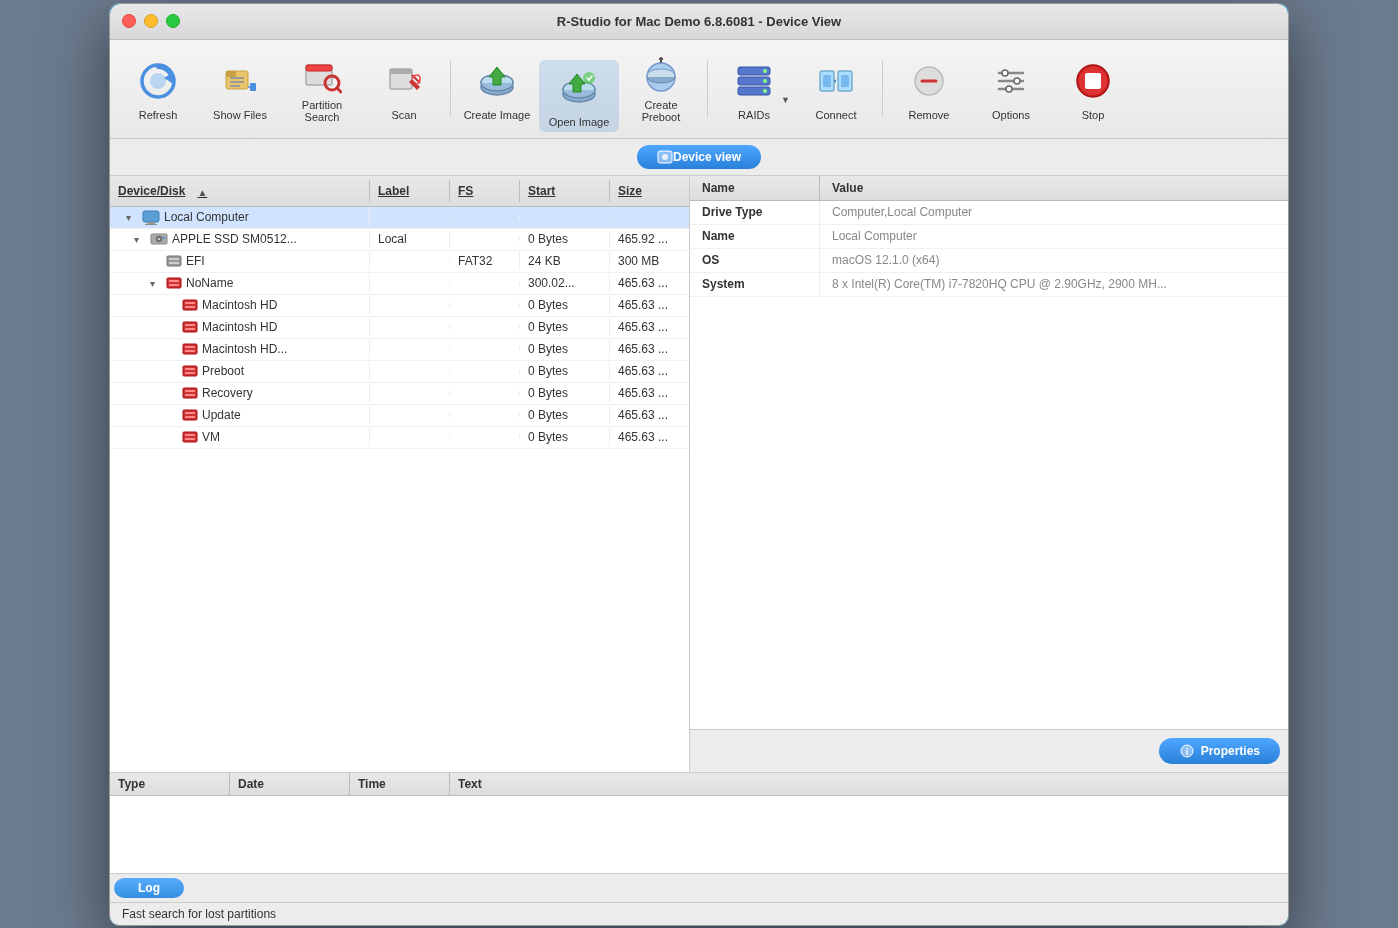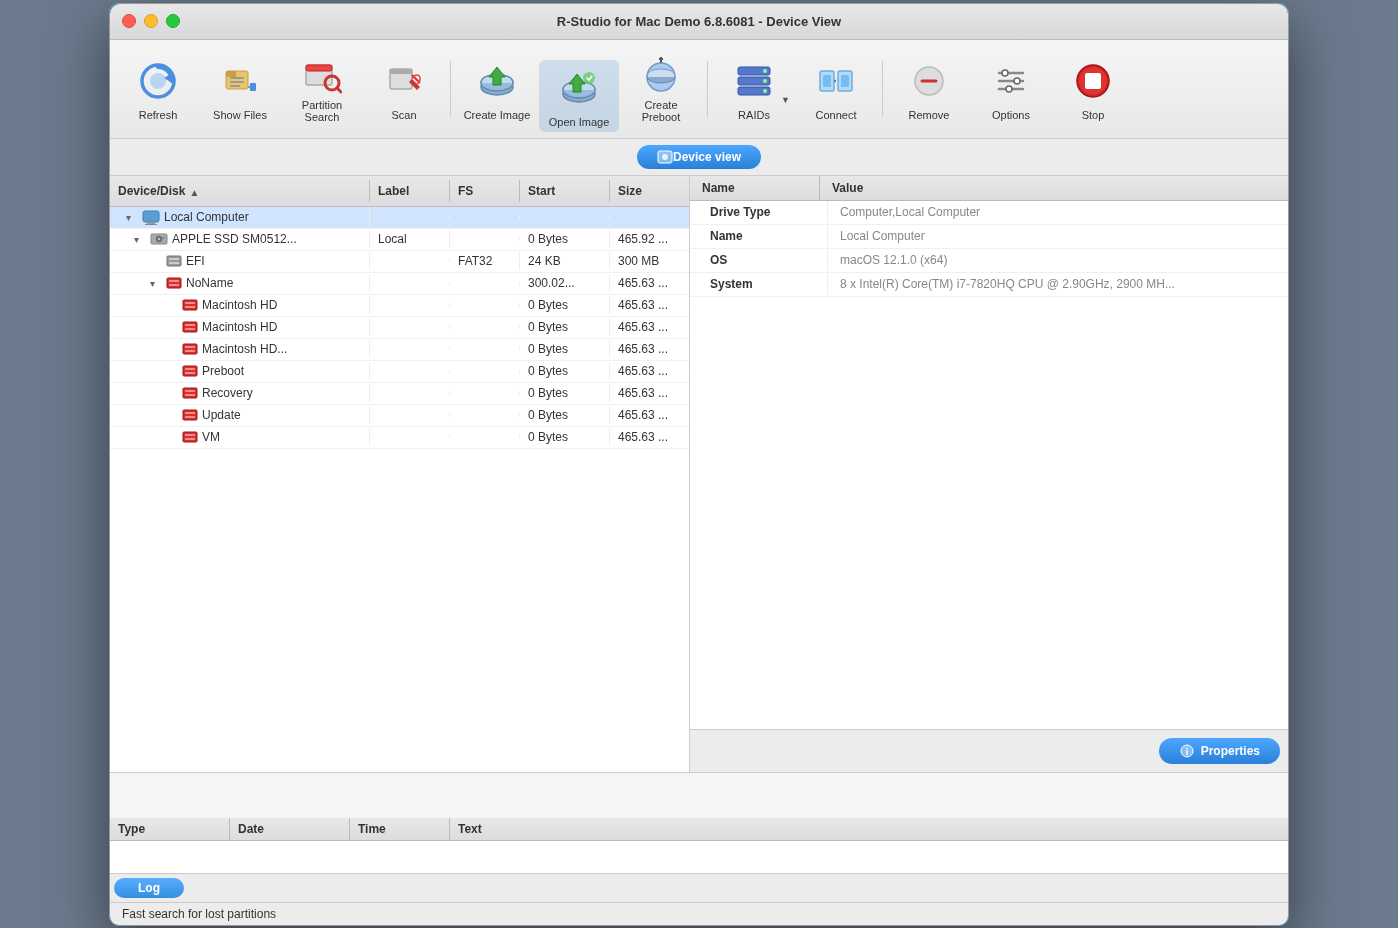--- a/index.html
+++ b/index.html
@@ -159,21 +159,22 @@
       padding: 4px 0;
     }
     .header-cell {
       padding: 4px 8px;
       font-size: 12px;
       font-weight: 600;
       color: #333;
       border-right: 1px solid #bbb;
       display: flex;
       align-items: flex-end;
-      gap: 4px;
+      gap: 12px;
+      text-decoration: underline;
     }
     .header-cell:last-child { border-right: none; }
     .sort-arrow { font-size: 10px; color: #555; }
     .device-tree {
       flex: 1;
       overflow-y: auto;
       background: white;
     }
     .tree-row {
       display: grid;
@@ -232,21 +233,20 @@
       color: #333;
       border-right: 1px solid #bbb;
     }
     .props-header-cell:last-child { border-right: none; }
     .prop-row {
       display: grid;
       grid-template-columns: 130px 1fr;
       border-bottom: 1px solid #f0f0f0;
       min-height: 24px;
       align-items: center;
-      padding-left: 8px;
     }
     .prop-name {
       padding: 4px 12px;
       font-size: 12px;
       font-weight: 600;
       color: #333;
       border-right: 1px solid #eee;
     }
     .prop-value {
       padding: 4px 12px;
@@ -284,21 +284,20 @@
       flex-direction: column;
       flex-shrink: 0;
       background: #f5f5f5;
     }
     .log-header-row {
       display: grid;
       grid-template-columns: 120px 120px 100px 1fr;
       background: linear-gradient(to bottom, #e8e8e8, #ddd);
       border-bottom: 1px solid #bbb;
       flex-shrink: 0;
-      margin-top: 45px;
     }
     .log-header-cell {
       padding: 4px 8px;
       font-size: 12px;
       font-weight: 600;
       color: #333;
       border-right: 1px solid #bbb;
     }
     .log-header-cell:last-child { border-right: none; }
     .log-content {

